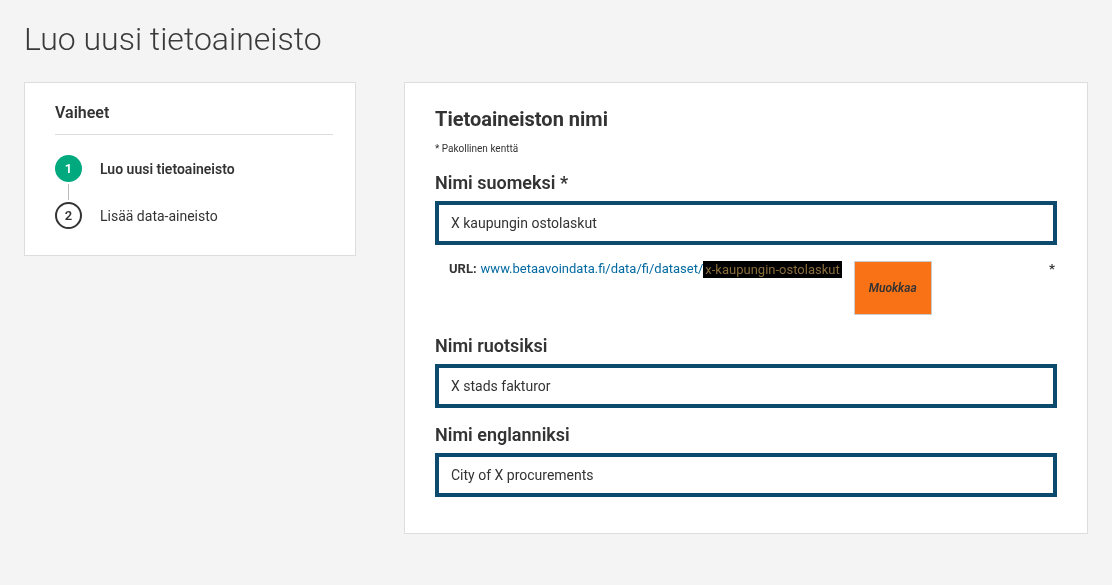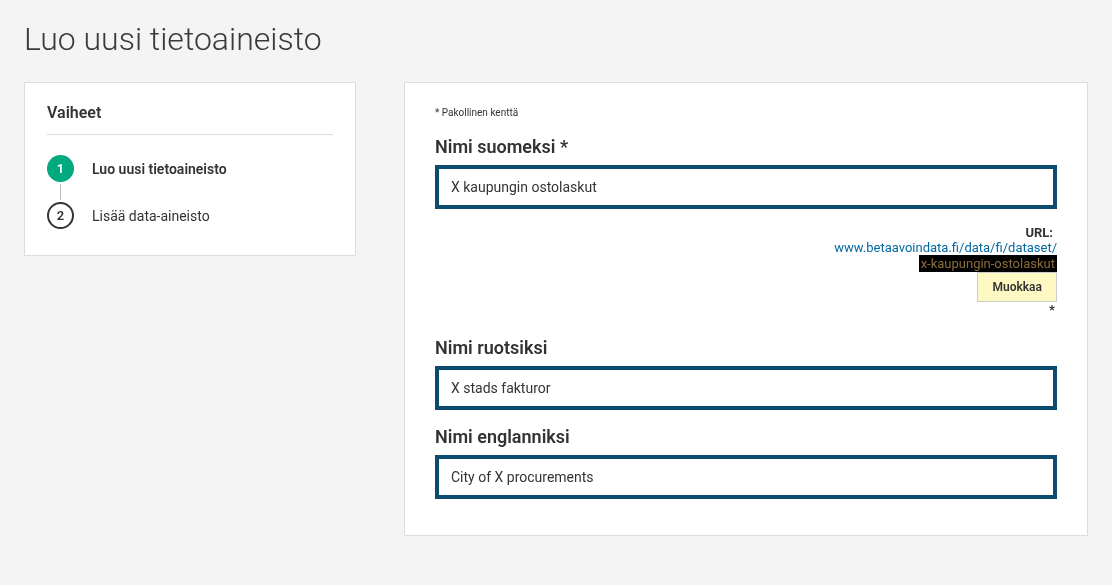--- a/index.html
+++ b/index.html
@@ -25,21 +25,21 @@
     }
     .columns {
       display: flex;
       gap: 48px;
       align-items: flex-start;
     }
     .sidebar {
       width: 332px;
       background: #fff;
       border: 1px solid #ddd;
-      padding: 20px 22px 26px 22px;
+      padding: 20px 22px 26px 30px;
     }
     .sidebar-title {
       font-size: 16px;
       font-weight: 600;
       color: #333;
       padding-bottom: 12px;
       border-bottom: 1px solid #ddd;
       margin-bottom: 20px;
     }
     .steps {
@@ -130,50 +130,50 @@
     .text-input {
       width: 100%;
       border: 4px solid #0c4a6e;
       padding: 10px 12px;
       font-size: 14px;
       color: #333;
       font-family: inherit;
     }
     .url-row {
       display: flex;
-      align-items: flex-end;
+      align-items: flex-start;
       margin-top: 10px;
       margin-bottom: 20px;
       font-size: 13px;
-      flex-direction: column;
     }
     .url-label {
       font-weight: 700;
       color: #333;
       margin-left: 14px;
       margin-right: 4px;
     }
     .url-base {
       color: #0369a1;
     }
     .url-slug {
       background: #000000;
       color: #8a6d3b;
       padding: 1px 2px;
     }
     .edit-btn {
       margin-left: 12px;
       border: 1px solid #ccc;
-      background: #fef9c3;
-      padding: 7px 14px;
+      background: #f97316;
+      padding: 19px 14px;
       font-size: 12px;
       font-weight: 600;
       color: #333;
       cursor: pointer;
       font-family: inherit;
+      font-style: italic;
     }
     .url-required {
       margin-left: auto;
       font-weight: 700;
       color: #333;
       padding-right: 2px;
     }
   </style>
 </head>
 <body>
@@ -191,20 +191,21 @@
           <span class="step-label">Luo uusi tietoaineisto</span>
         </li>
         <li class="step">
           <span class="step-number">2</span>
           <span class="step-label">Lisää data-aineisto</span>
         </li>
       </ol>
     </aside>
 
     <main class="main">
+      <h2 class="section-title">Tietoaineiston nimi</h2>
       <p class="required-note">* Pakollinen kenttä</p>
 
       <div class="field-group">
         <label class="field-label">Nimi suomeksi *</label>
         <input type="text" class="text-input" value="X kaupungin ostolaskut" style="">
       </div>
 
       <div class="url-row">
         <span class="url-label">URL:</span>
         <span class="url-base">www.betaavoindata.fi/data/fi/dataset/</span>

